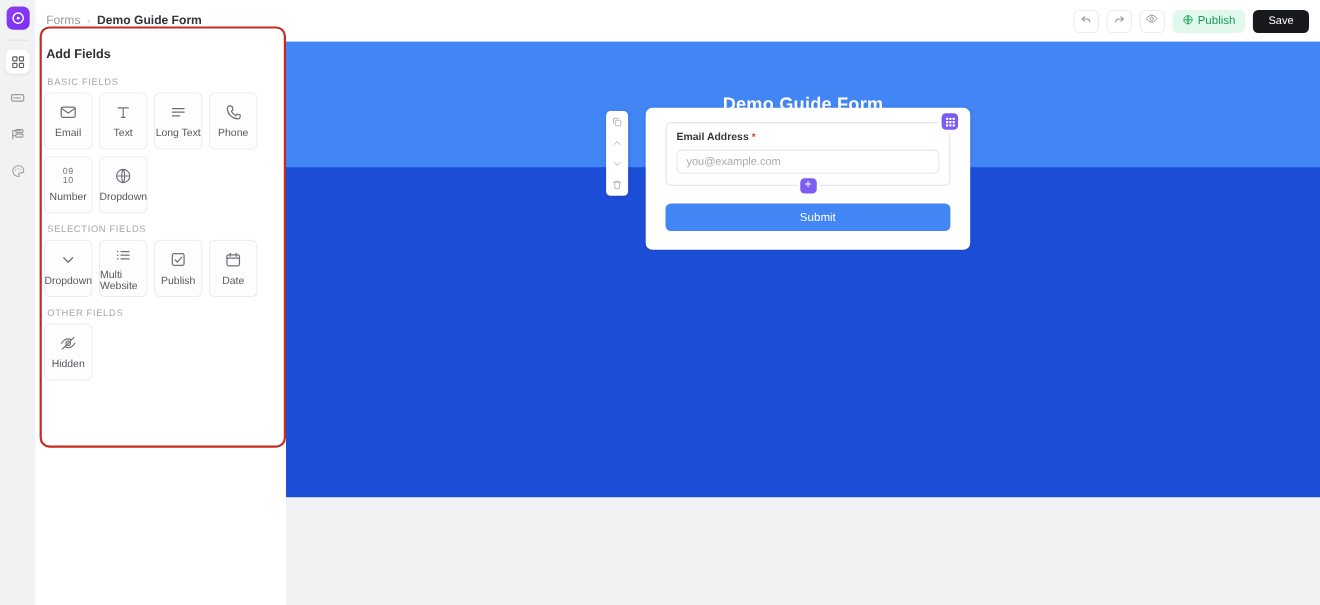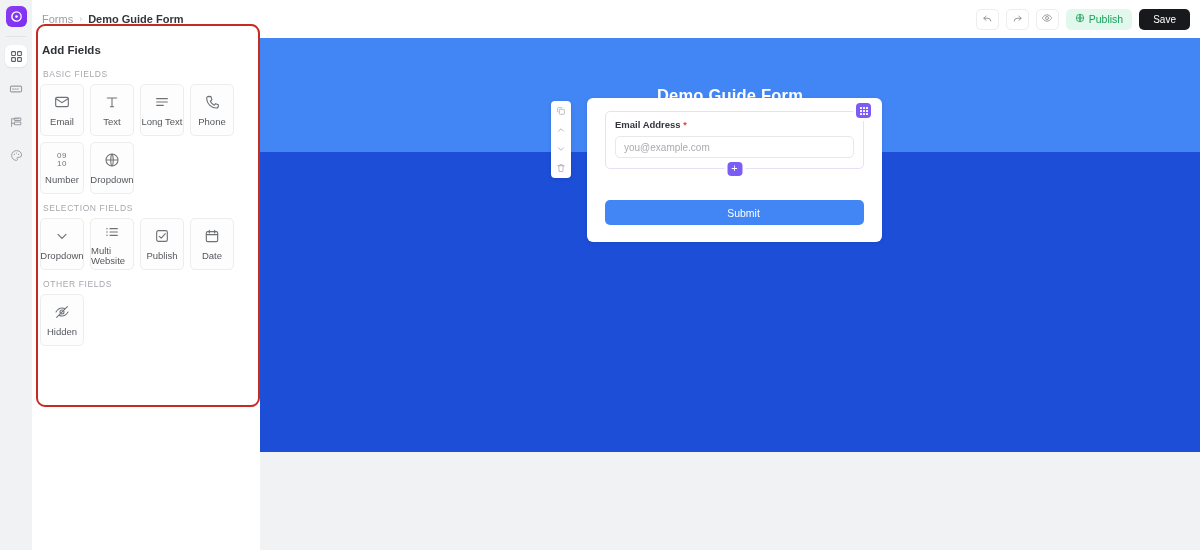--- a/index.html
+++ b/index.html
@@ -129,21 +129,21 @@
   }
   .grip .dots { display: grid; grid-template-columns: repeat(3,2px); gap: 1px; }
   .grip .dots i { width: 2px; height: 2px; background: #fff; display: block; border-radius: .5px; }
   .addbtn {
     position: absolute; left: 50%; bottom: -8px; transform: translateX(-50%);
     width: 15px; height: 14px; border-radius: 4px; background: #7c5cf5;
     color: #fff; font-size: 11px; line-height: 12px; text-align: center;
     box-shadow: 0 0 0 3px rgba(255,255,255,.95); cursor: pointer;
   }
   .submit {
-    margin-top: 31px; height: 25px; border-radius: 5px; background: #4285f4;
+    margin-top: 16px; height: 25px; border-radius: 5px; background: #4285f4;
     color: #fff; font-size: 10.5px;
     display: flex; align-items: center; justify-content: center; cursor: pointer; padding-left: 18px;
   }
 
   
   .side-tools {
     position: absolute; left: 291px; top: 101px;
     width: 20px; background: #fff; border-radius: 4px;
     box-shadow: 0 1px 4px rgba(0,0,0,.12);
     display: flex; flex-direction: column; align-items: center;

